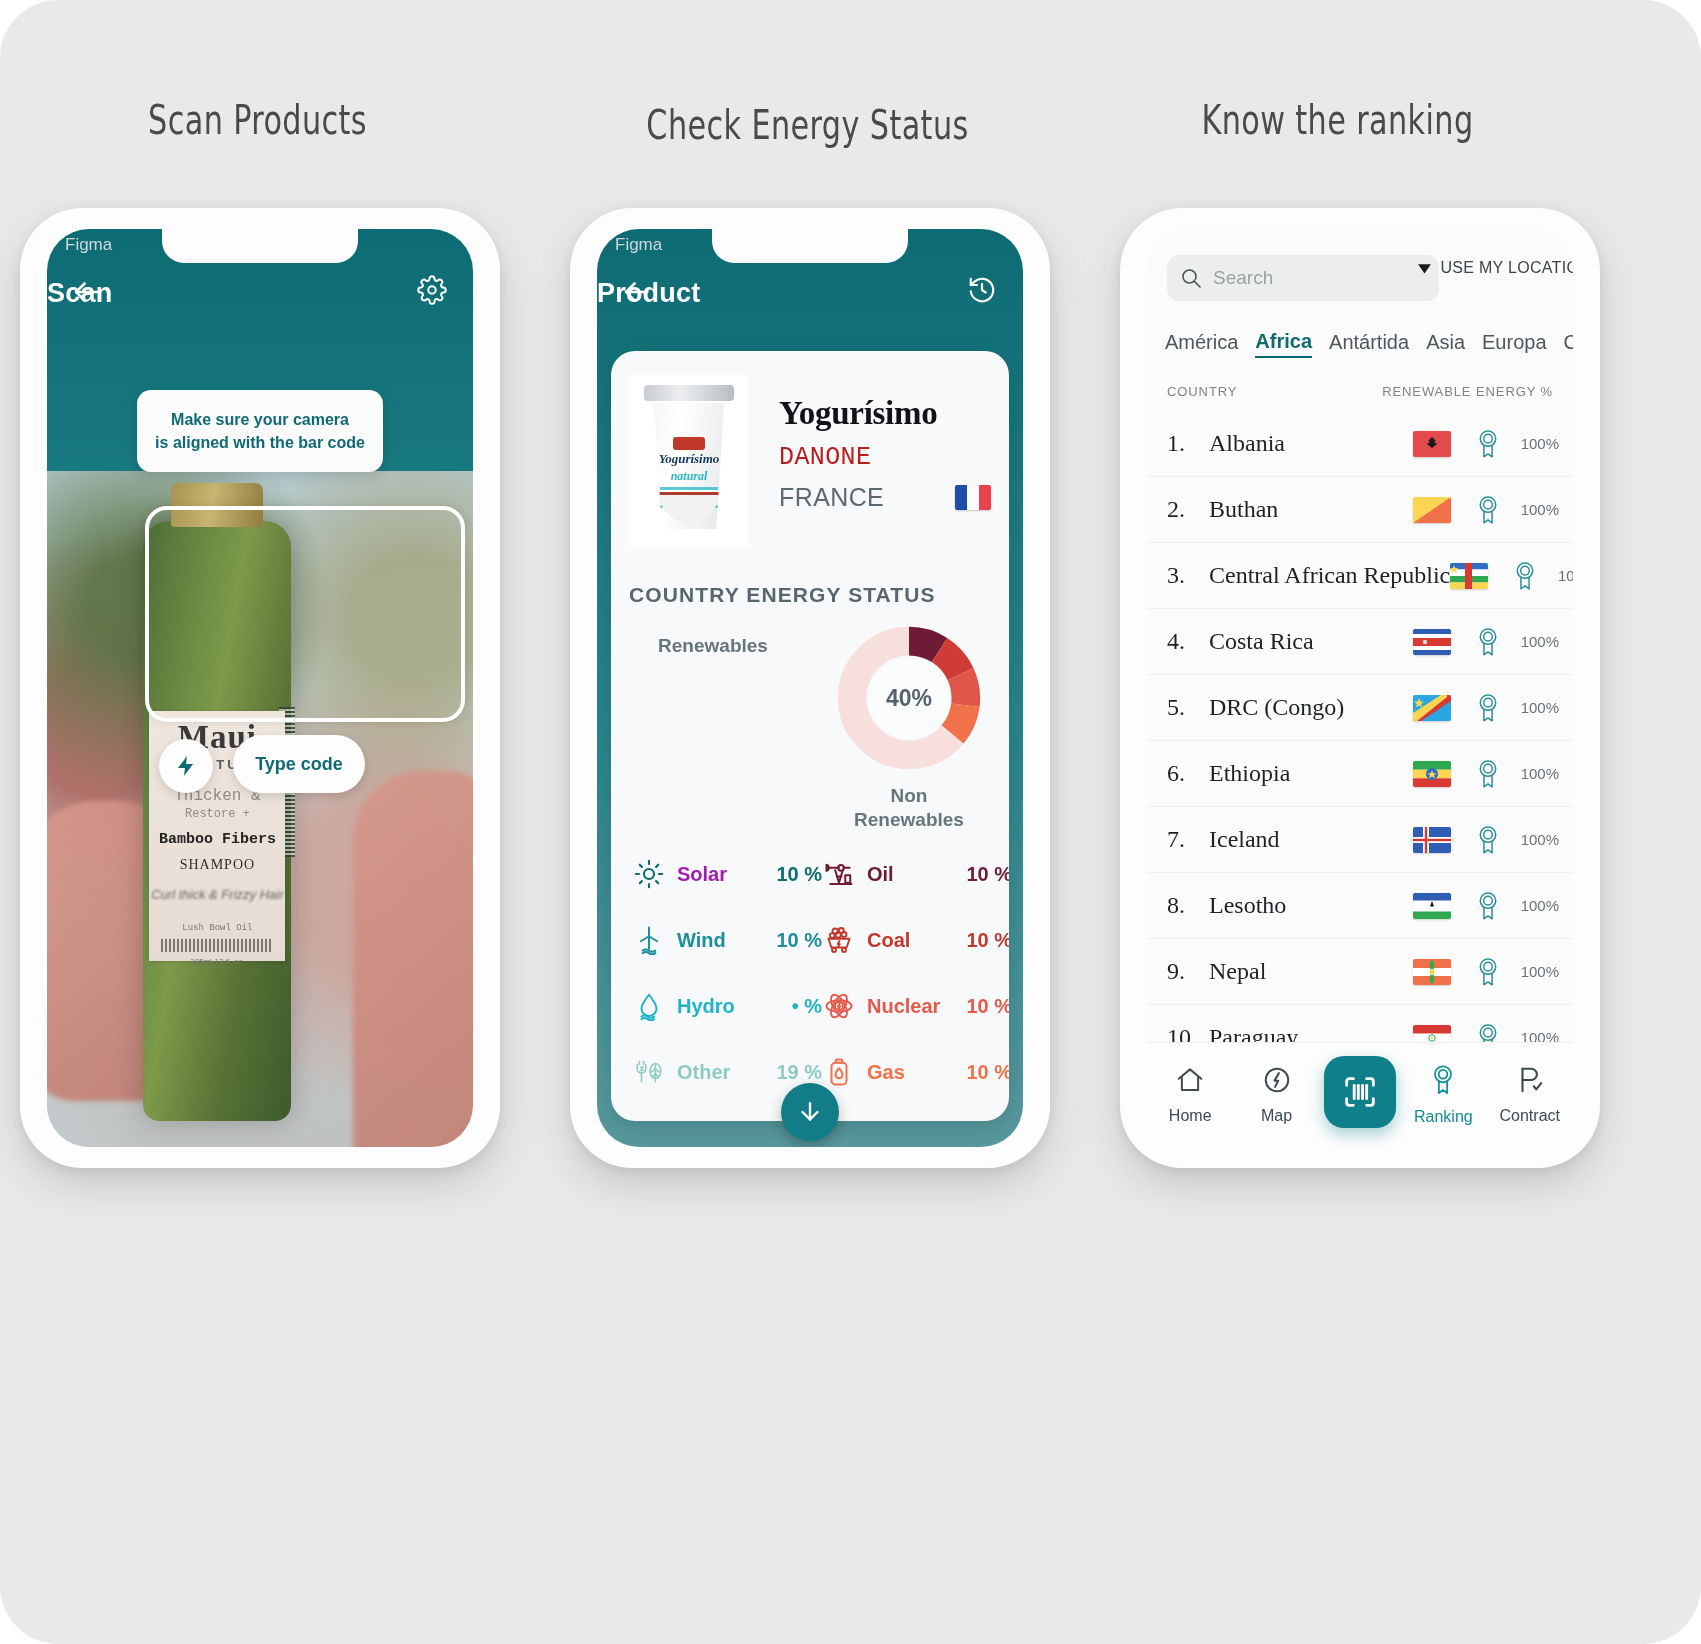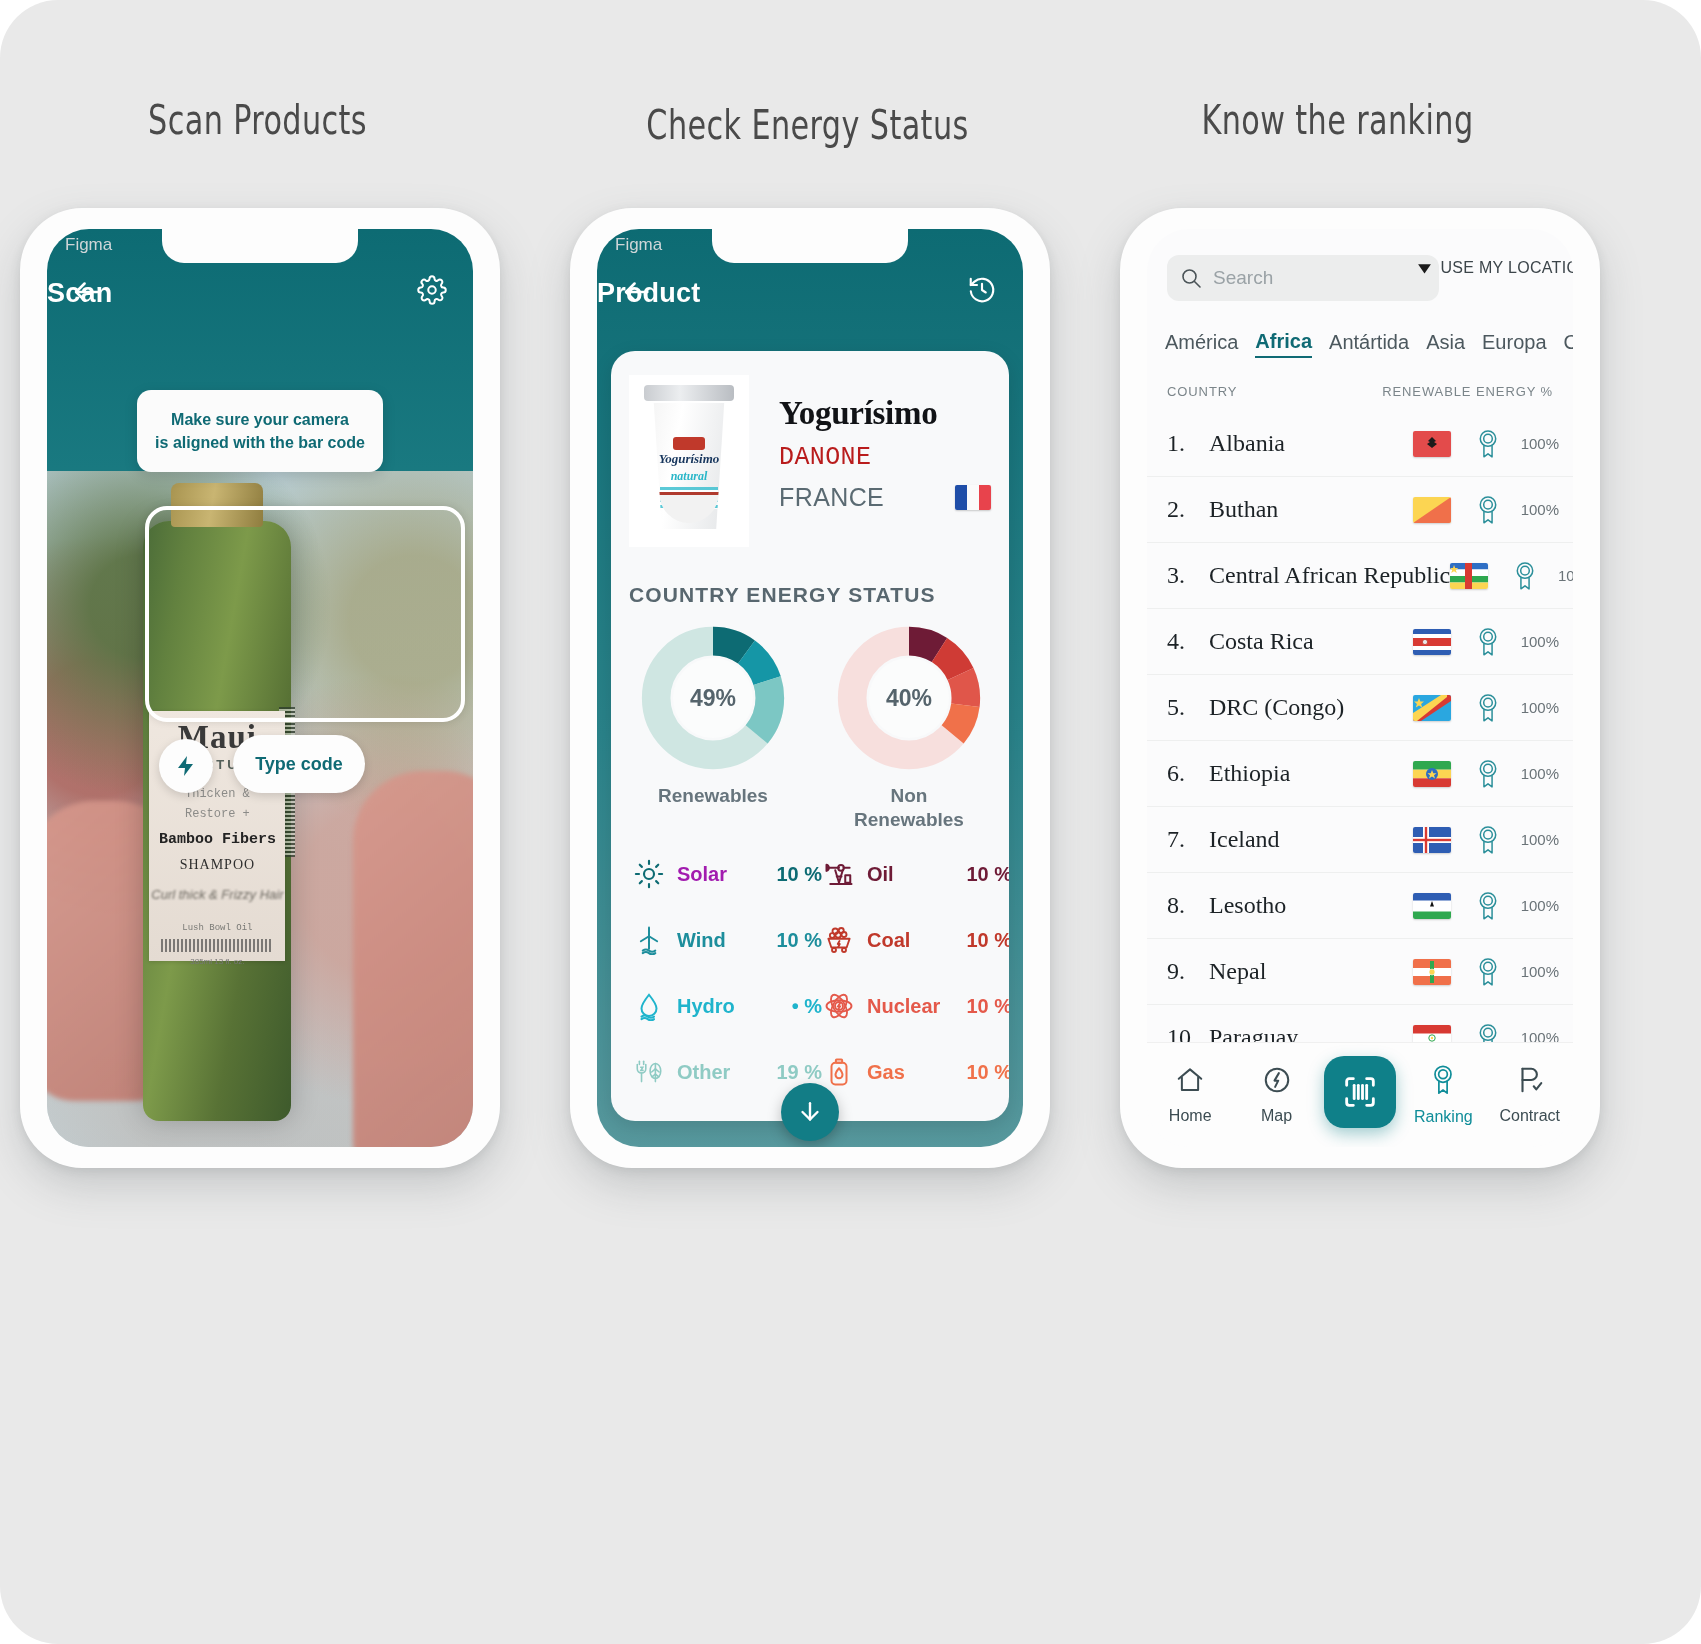--- a/index.html
+++ b/index.html
@@ -95,21 +95,21 @@
   }
   .bottle-label{
     position:absolute;left:50%;transform:translateX(-50%);
     top:190px;width:136px;height:250px;
     background:linear-gradient(180deg,#efe7df,#e4dbd2);
     box-shadow:0 1px 4px rgba(0,0,0,.15);
   }
   .lbl-txt{position:absolute;left:0;width:100%;text-align:center;color:#3a3a3a;}
   .lbl-maui{top:8px;font-size:33px;font-weight:700;font-family:"Liberation Serif",serif;letter-spacing:1px;}
   .lbl-moist{top:46px;font-size:13px;font-weight:700;letter-spacing:3px;color:#55605a;}
-  .lbl-l1{top:76px;font-size:12px;color:#8b8b88;font-family:"Liberation Mono",monospace;}
+  .lbl-l1{top:76px;font-size:16px;color:#8b8b88;font-family:"Liberation Mono",monospace;}
   .lbl-l2{top:96px;font-size:12px;color:#8b8b88;font-family:"Liberation Mono",monospace;}
   .lbl-bam{top:120px;font-size:15px;font-weight:700;color:#232323;font-family:"Liberation Mono",monospace;}
   .lbl-sham{top:146px;font-size:14px;color:#2e2e2e;font-family:"Liberation Serif",serif;letter-spacing:1px;}
   .lbl-script{top:176px;font-size:13px;color:#6e6a62;font-style:italic;filter:blur(.9px);}
   .lbl-fine{top:212px;font-size:9px;color:#7a7a76;font-family:"Liberation Mono",monospace;filter:blur(.5px);}
   .lbl-bar{position:absolute;left:12px;right:12px;top:228px;height:13px;
     background:repeating-linear-gradient(90deg,#444 0 2px,transparent 2px 4px);
     opacity:.65;filter:blur(.6px);}
   .lbl-ml{top:246px;font-size:8px;color:#777;}
   .barcode-strip{
@@ -404,29 +404,20 @@
               </span>
             </div>
           </div>
         </div>
 
         <div class="ces-title">COUNTRY ENERGY STATUS</div>
 
         <div class="donuts">
 
           <div class="donut-wrap" id="dw1">
-            <div class="donut">
-              <svg width="150" height="150" viewBox="0 0 42 42">
-                <circle cx="21" cy="21" r="15.9155" fill="none" stroke="#cfe6e2" stroke-width="8"></circle>
-                <circle cx="21" cy="21" r="15.9155" fill="none" stroke="#0d6b73" stroke-width="8" stroke-dasharray="10 90" stroke-dashoffset="0" transform="rotate(-90 21 21)"></circle>
-                <circle cx="21" cy="21" r="15.9155" fill="none" stroke="#1596a6" stroke-width="8" stroke-dasharray="10 90" stroke-dashoffset="-10" transform="rotate(-90 21 21)"></circle>
-                <circle cx="21" cy="21" r="15.9155" fill="none" stroke="#7cc7c4" stroke-width="8" stroke-dasharray="16 84" stroke-dashoffset="-20" transform="rotate(-90 21 21)"></circle>
-              </svg>
-              <div class="donut-center">49%</div>
-            </div>
             <div class="donut-label">Renewables</div>
           </div>
 
           <div class="donut-wrap" id="dw2">
             <div class="donut">
               <svg width="150" height="150" viewBox="0 0 42 42">
                 <circle cx="21" cy="21" r="15.9155" fill="none" stroke="#f7dfdd" stroke-width="8"></circle>
                 <circle cx="21" cy="21" r="15.9155" fill="none" stroke="#6e1b36" stroke-width="8" stroke-dasharray="9 91" stroke-dashoffset="0" transform="rotate(-90 21 21)"></circle>
                 <circle cx="21" cy="21" r="15.9155" fill="none" stroke="#cf3b35" stroke-width="8" stroke-dasharray="9 91" stroke-dashoffset="-9" transform="rotate(-90 21 21)"></circle>
                 <circle cx="21" cy="21" r="15.9155" fill="none" stroke="#e0564a" stroke-width="8" stroke-dasharray="9 91" stroke-dashoffset="-18" transform="rotate(-90 21 21)"></circle>

